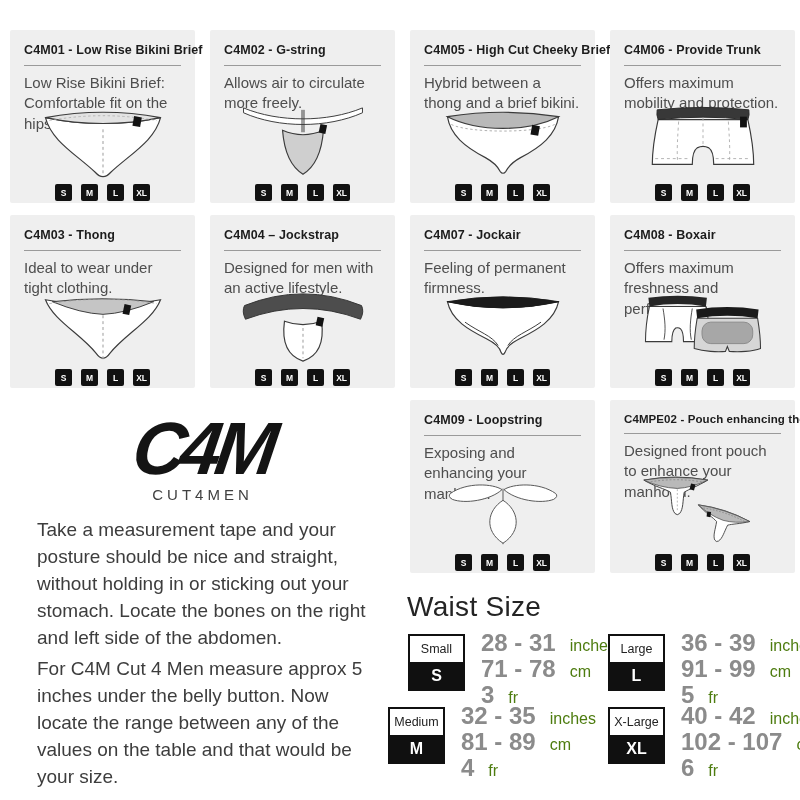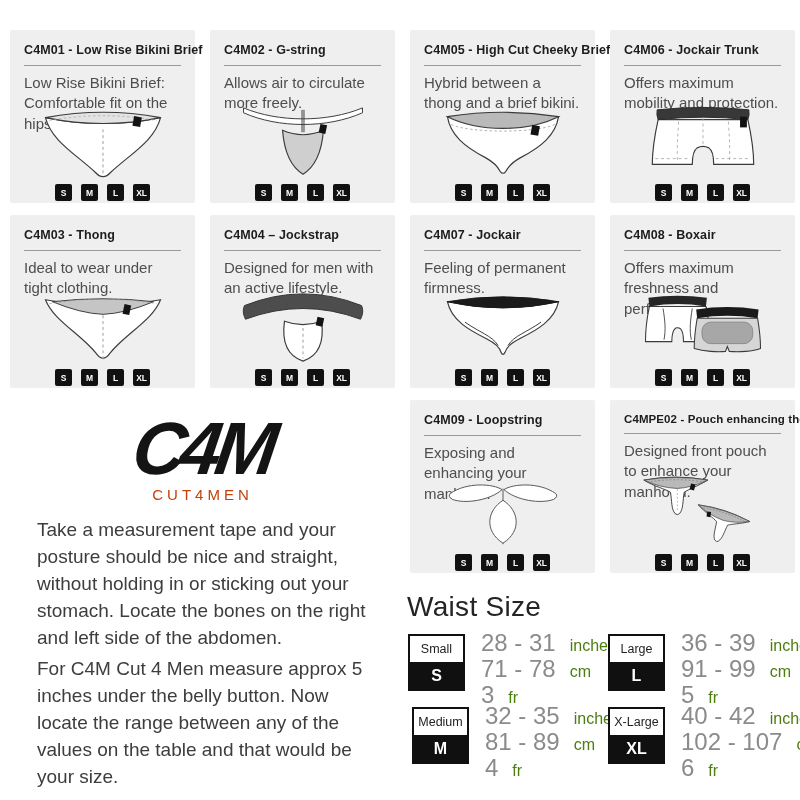--- a/index.html
+++ b/index.html
@@ -19,32 +19,32 @@
   .sizes{display:flex;justify-content:center;gap:9px;margin-top:2px;margin-bottom:2px;}
   .size-badge{
     width:17px;height:17px;background:#111111;color:#fff;font-size:8.5px;font-weight:700;
     display:flex;align-items:center;justify-content:center;border-radius:2px;letter-spacing:-.3px;
   }
   .logo-block{position:absolute;left:10px;top:414px;width:385px;text-align:center;}
   .logo-text{
     font-size:74px;font-weight:800;font-style:italic;letter-spacing:-6px;color:#141414;
     line-height:.95;transform:skewX(-8deg);
   }
-  .logo-sub{font-size:15px;letter-spacing:4px;color:#c2410c;margin-top:2px;}
+  .logo-sub{font-size:15px;letter-spacing:4px;color:#404040;margin-top:2px;}
   .para{position:absolute;left:37px;width:342px;font-size:19px;line-height:27px;color:#3d3d3d;}
   #para1{top:516px;}
   #para2{top:655px;}
   .waist-title{position:absolute;left:407px;top:591px;font-size:28px;font-weight:500;color:#242424;letter-spacing:.3px;text-align:center;}
   .size-entry{position:absolute;display:flex;align-items:flex-start;}
   .size-box{width:57px;height:57px;border:2px solid #101010;box-sizing:border-box;display:flex;flex-direction:column;background:#fff;}
   .size-box-name{flex:1;display:flex;align-items:center;justify-content:center;font-size:12.5px;color:#222;}
   .size-box-letter{height:27px;background:#101010;color:#fff;display:flex;align-items:center;justify-content:center;font-weight:700;font-size:16px;}
   .size-nums{margin-left:16px;margin-top:-3px;}
   .num-line{line-height:23px;white-space:nowrap;}
-  .num{font-size:24px;color:#8b8b8b;font-weight:400;}
+  .num{font-size:24px;color:#8b8b8b;font-weight:700;}
   .unit{font-size:16px;color:#4d7c0f;margin-left:14px;}
 </style>
 </head>
 <body>
 
 <div class="card" style="left:10px;top:30px">
   <div class="card-title">C4M01 - Low Rise Bikini Brief</div>
   <hr class="card-divider">
   <div class="card-desc">Low Rise Bikini Brief: Comfortable fit on the hips.</div>
   <div class="card-illu">
@@ -98,21 +98,21 @@
   </div>
   <div class="sizes">
     <span class="size-badge">S</span>
     <span class="size-badge">M</span>
     <span class="size-badge">L</span>
     <span class="size-badge">XL</span>
   </div>
 </div>
 
 <div class="card" style="left:610px;top:30px">
-  <div class="card-title">C4M06 - Jockair Trunk</div>
+  <div class="card-title">C4M06 - Provide Trunk</div>
   <hr class="card-divider">
   <div class="card-desc">Offers maximum mobility and protection.</div>
   <div class="card-illu">
     <svg class="illu" viewBox="0 0 130 80">
       <path d="M19 16 C15 34 13 48 13 62 L54 62 C54 53 56 47 59 45 Q65 42 71 45 C74 47 76 53 76 62 L117 62 C117 48 115 34 111 16 Z" fill="#fff" stroke="#3b3b3b" stroke-width="1.2"></path>
       <path d="M18 6 Q65 1 112 6 Q113 11 111 16 Q65 11 19 16 Q17 11 18 6 Z" fill="#383838" stroke="#2a2a2a" stroke-width="1"></path>
       <path d="M40 18 C39 34 38 48 39 60 M91 18 C92 34 93 48 92 60 M65 14 L65 42 M16 56 L52 56 M78 56 L114 56" stroke="#aaa" stroke-width=".9" stroke-dasharray="3 3" fill="none"></path>
       <rect x="103" y="13" width="7" height="11" fill="#131313"></rect>
     </svg>
   </div>
@@ -286,21 +286,21 @@
     <div class="size-box-name">Large</div>
     <div class="size-box-letter">L</div>
   </div>
   <div class="size-nums">
     <div class="num-line"><span class="num">36 - 39</span><span class="unit">inches</span></div>
     <div class="num-line"><span class="num">91 - 99</span><span class="unit">cm</span></div>
     <div class="num-line"><span class="num">5</span><span class="unit">fr</span></div>
   </div>
 </div>
 
-<div class="size-entry" style="left:412px;top:707px">
+<div class="size-entry" style="left:388px;top:707px">
   <div class="size-box">
     <div class="size-box-name">Medium</div>
     <div class="size-box-letter">M</div>
   </div>
   <div class="size-nums">
     <div class="num-line"><span class="num">32 - 35</span><span class="unit">inches</span></div>
     <div class="num-line"><span class="num">81 - 89</span><span class="unit">cm</span></div>
     <div class="num-line"><span class="num">4</span><span class="unit">fr</span></div>
   </div>
 </div>

